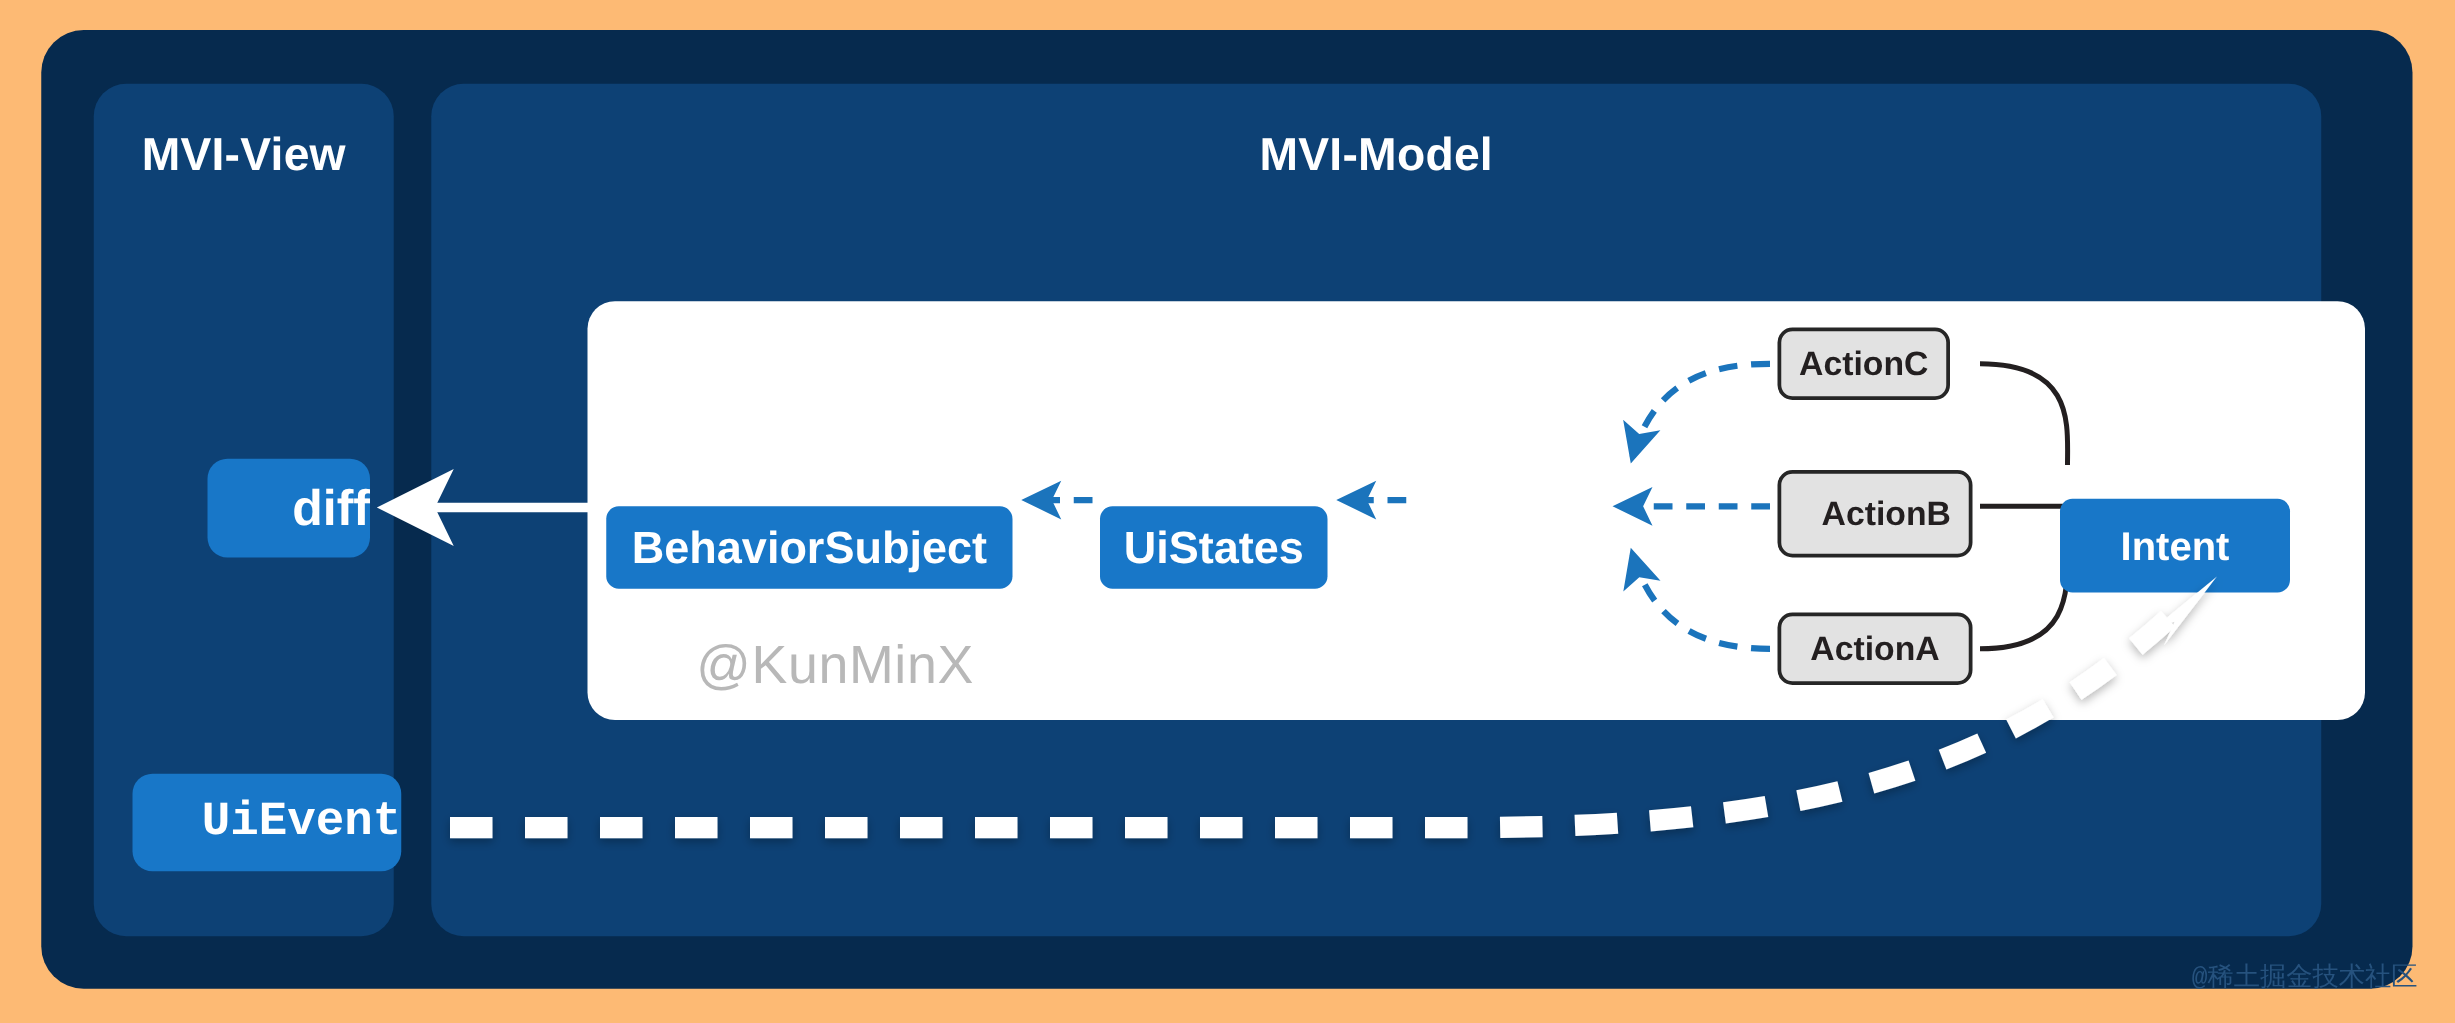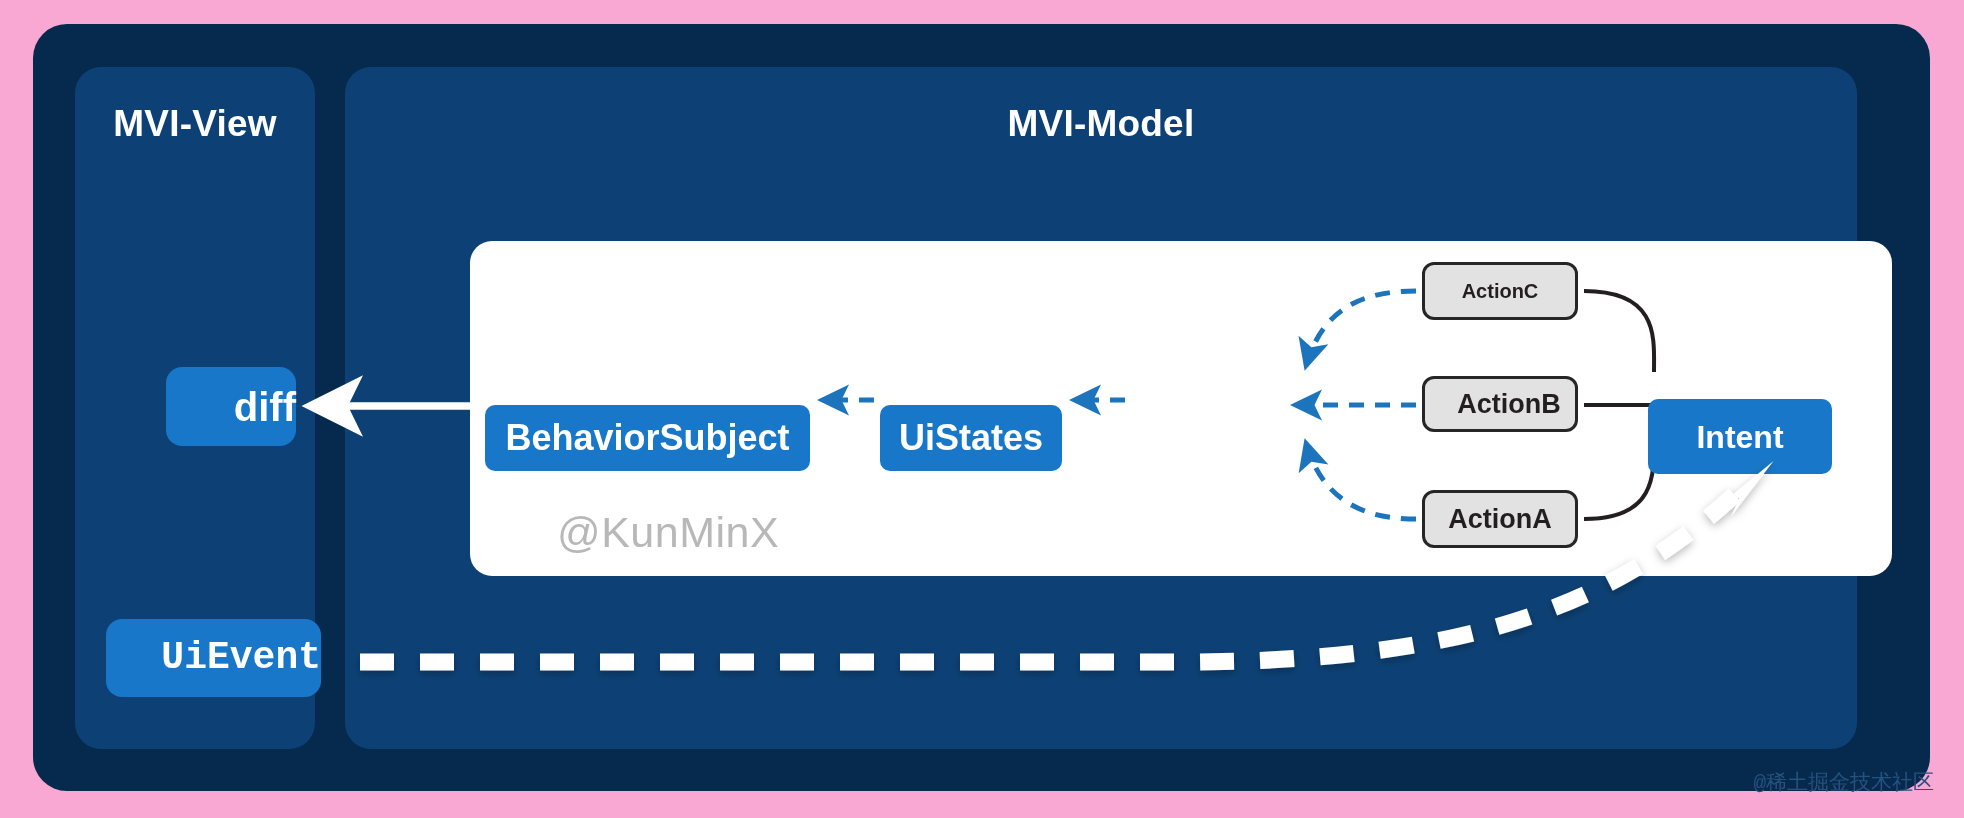--- a/index.html
+++ b/index.html
@@ -10,21 +10,21 @@
   body {
     width: 1964px;
     height: 818px;
     font-family: "Liberation Sans", sans-serif;
     overflow: hidden;
   }
   #stage {
     position: relative;
     width: 1964px;
     height: 818px;
-    background: #f9a8d4;
+    background: #fdba74;
   }
 
   
   .outer-card {
     position: absolute;
     left: 33px;
     top: 24px;
     width: 1897px;
     height: 767px;
     background: #062A4E;
@@ -114,22 +114,22 @@
     border: 3.5px solid #262626;
     border-radius: 12px;
   }
 
   #node-diff      { left: 166px;  top: 367px; width: 130px; height: 79px;  font-size: 40px; }
   #node-uievent   { left: 106px;  top: 619px; width: 215px; height: 78px;  font-size: 38px; font-family: Liberation Mono, monospace; }
   #node-behavior  { left: 485px;  top: 367px; width: 325px; height: 66px;  font-size: 36px; }
   #node-uistates  { left: 880px;  top: 367px; width: 182px; height: 66px;  font-size: 36px; text-align: center; }
   #node-reduce    { left: 1131px; top: 355px; width: 152px; height: 79px;  font-size: 36px; }
   #node-intent    { left: 1648px; top: 361px; width: 184px; height: 75px;  font-size: 32px; }
-  #node-actionC   { left: 1422px; top: 262px; width: 156px; height: 58px;  font-size: 20px; }
-  #node-actionB   { left: 1422px; top: 376px; width: 156px; height: 56px;  font-size: 27px; padding-left: 18px; }
+  #node-actionC   { left: 1422px; top: 262px; width: 138px; height: 58px;  font-size: 27px; }
+  #node-actionB   { left: 1422px; top: 376px; width: 156px; height: 70px;  font-size: 27px; padding-left: 18px; }
   #node-actionA   { left: 1422px; top: 490px; width: 156px; height: 58px;  font-size: 27px; }
 
   
   .svg-layer {
     position: absolute;
     left: 0;
     top: 0;
     width: 1964px;
     height: 818px;
     pointer-events: none;

